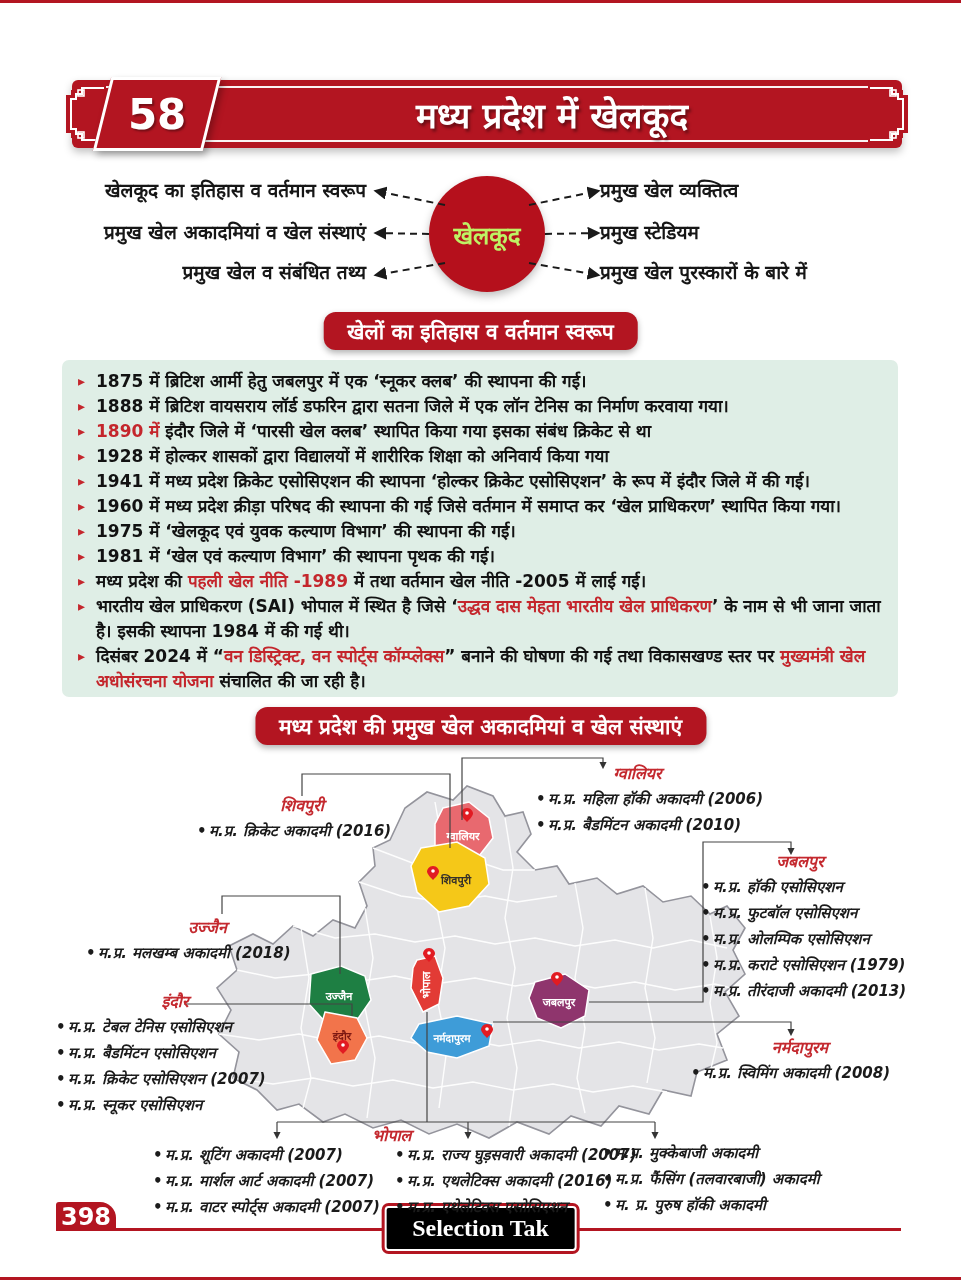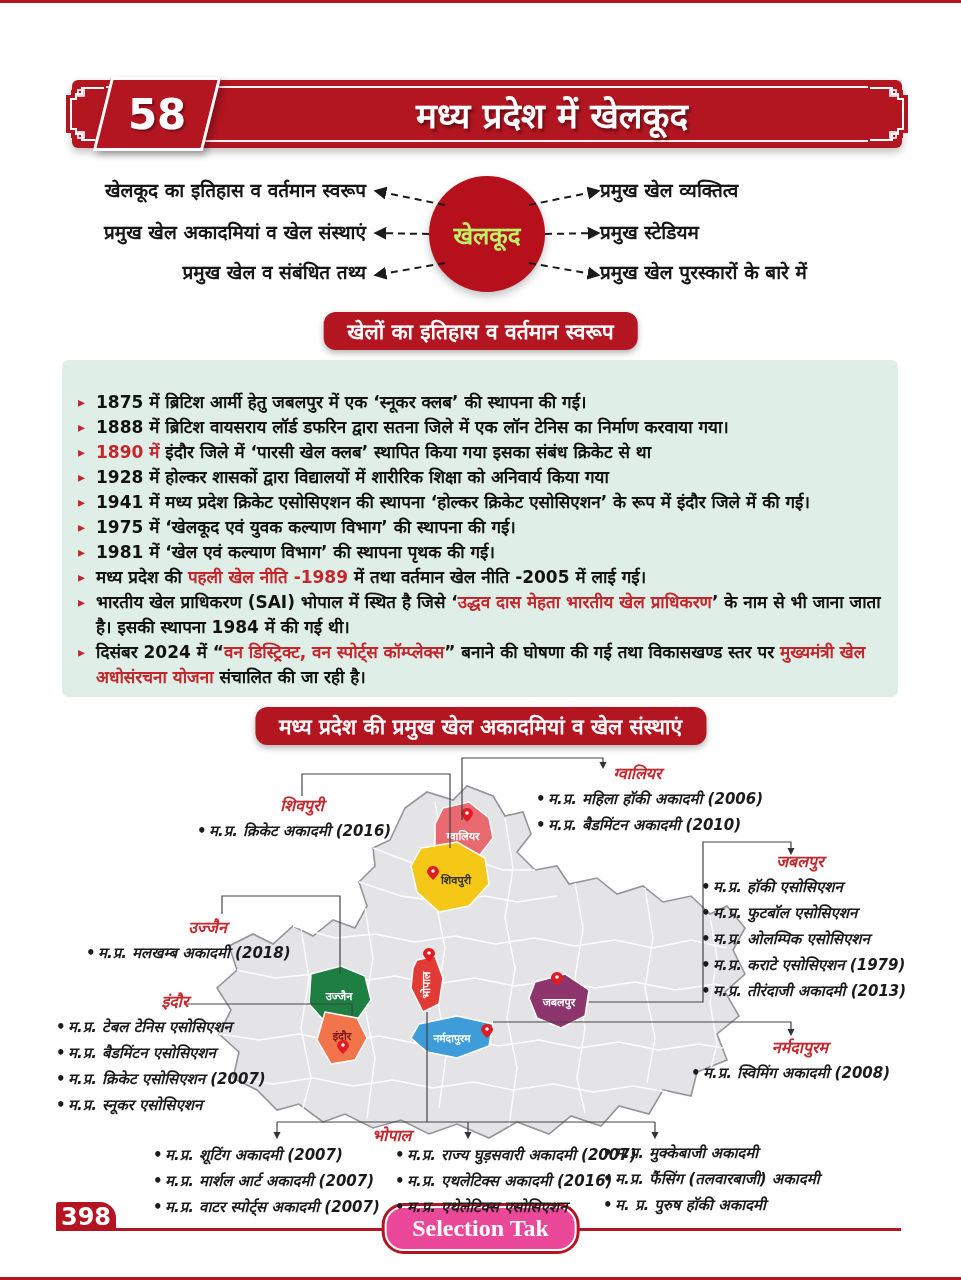--- a/index.html
+++ b/index.html
@@ -36,21 +36,21 @@
 
   
   .pill{position:absolute;left:50%;transform:translateX(-50%);background:#b31521;color:#fff;
         font-weight:700;font-size:21px;padding:5px 24px;border-radius:12px;white-space:nowrap;
         box-shadow:0 3px 6px rgba(0,0,0,.3);}
   .pill.history{top:312px;}
   .pill.map{top:707px;}
 
   
   .facts{position:absolute;left:62px;top:360px;width:836px;height:337px;background:#dfeee6;
-         border-radius:7px;padding:30px 14px;box-sizing:border-box;}
+         border-radius:7px;padding:9px 14px;box-sizing:border-box;}
   .fact-item{position:relative;padding-left:20px;font-size:17px;font-weight:600;line-height:25px;color:#121212;}
   .fact-item::before{content:"▸";position:absolute;left:2px;top:0;color:#c4262c;font-size:14px;}
   .red{color:#c4262c;}
 
   
   .mapsec{position:absolute;left:0;top:750px;width:961px;height:475px;}
   .map-svg{position:absolute;left:205px;top:28px;z-index:1;}
   .connectors{position:absolute;inset:0;z-index:2;pointer-events:none;}
   .group{position:absolute;z-index:3;}
   .city-title{font-size:16px;font-weight:700;font-style:italic;color:#c4292f;text-align:center;
@@ -68,23 +68,23 @@
   .g-bhopal-title .city-title{text-align:left;}
   .g-bhopal-c1{left:152px;top:392px;width:228px;}
   .g-bhopal-c2{left:394px;top:392px;width:238px;}
   .g-bhopal-c3{left:602px;top:390px;width:285px;}
 
   
   .footer-line{position:absolute;left:60px;right:60px;top:1228px;height:3px;background:#b31521;}
   .page-num{position:absolute;left:56px;top:1202px;width:60px;height:29px;background:#b31521;color:#fff;
             font-size:24px;font-weight:700;display:flex;align-items:center;justify-content:center;
             border-radius:3px 16px 0 0;}
-  .brand-pill{position:absolute;left:50%;transform:translateX(-50%);top:1206px;background:#ec4899;
+  .brand-pill{position:absolute;left:50%;transform:translateX(-50%);top:1206px;background:#000000;
             color:#fff;font-family:"Liberation Serif",serif;font-size:24px;font-weight:700;
-            padding:7px 26px;border-radius:19px;border:2px solid #fff;
+            padding:7px 26px;border-radius:4px;border:2px solid #fff;
             box-shadow:0 0 0 3px #b31521;white-space:nowrap;}
 </style>
 </head>
 <body>
 
 <div class="page">
   <div class="edge top"></div>
 
   <div class="banner">
     <svg class="orn left" viewBox="0 0 40 62">
@@ -130,20 +130,21 @@
     </svg>
   </div>
 
   <div class="pill history">खेलों का इतिहास व वर्तमान स्वरूप</div>
   <div class="facts">
       <div class="fact-item"><span>1875 में ब्रिटिश आर्मी हेतु जबलपुर में एक ‘स्नूकर क्लब’ की स्थापना की गई।</span></div>
       <div class="fact-item"><span>1888 में ब्रिटिश वायसराय लॉर्ड डफरिन द्वारा सतना जिले में एक लॉन टेनिस का निर्माण करवाया गया।</span></div>
       <div class="fact-item"><span class="red">1890 में</span><span> इंदौर जिले में ‘पारसी खेल क्लब’ स्थापित किया गया इसका संबंध क्रिकेट से था</span></div>
       <div class="fact-item"><span>1928 में होल्कर  शासकों द्वारा विद्यालयों में शारीरिक शिक्षा को अनिवार्य  किया गया</span></div>
       <div class="fact-item"><span>1941 में मध्य प्रदेश क्रिकेट एसोसिएशन की स्थापना ‘होल्कर क्रिकेट एसोसिएशन’ के रूप में इंदौर जिले में की गई।</span></div>
+      <div class="fact-item"><span>1960 में मध्य प्रदेश क्रीड़ा परिषद की स्थापना की गई जिसे वर्तमान में समाप्त कर ‘खेल प्राधिकरण’ स्थापित किया गया।</span></div>
       <div class="fact-item"><span>1975 में ‘खेलकूद एवं युवक कल्याण विभाग’ की स्थापना की गई।</span></div>
       <div class="fact-item"><span>1981 में ‘खेल एवं कल्याण विभाग’ की स्थापना पृथक की गई।</span></div>
       <div class="fact-item"><span>मध्य प्रदेश की </span><span class="red">पहली खेल नीति -1989</span><span> में तथा वर्तमान खेल नीति -2005 में लाई गई।</span></div>
       <div class="fact-item"><span>भारतीय खेल प्राधिकरण (SAI) भोपाल में स्थित है जिसे ‘</span><span class="red">उद्धव दास मेहता भारतीय खेल प्राधिकरण</span><span>’ के नाम से भी जाना जाता है। इसकी स्थापना 1984 में की गई थी।</span></div>
       <div class="fact-item"><span>दिसंबर 2024 में “</span><span class="red">वन डिस्ट्रिक्ट, वन स्पोर्ट्स कॉम्प्लेक्स</span><span>” बनाने की घोषणा की गई तथा विकासखण्ड स्तर पर </span><span class="red">मुख्यमंत्री खेल अधोसंरचना योजना</span><span> संचालित की जा रही है।</span></div>
     </div>
 
   <div class="pill map">मध्य प्रदेश की प्रमुख खेल अकादमियां व खेल संस्थाएं</div>
 
   <div class="mapsec">

